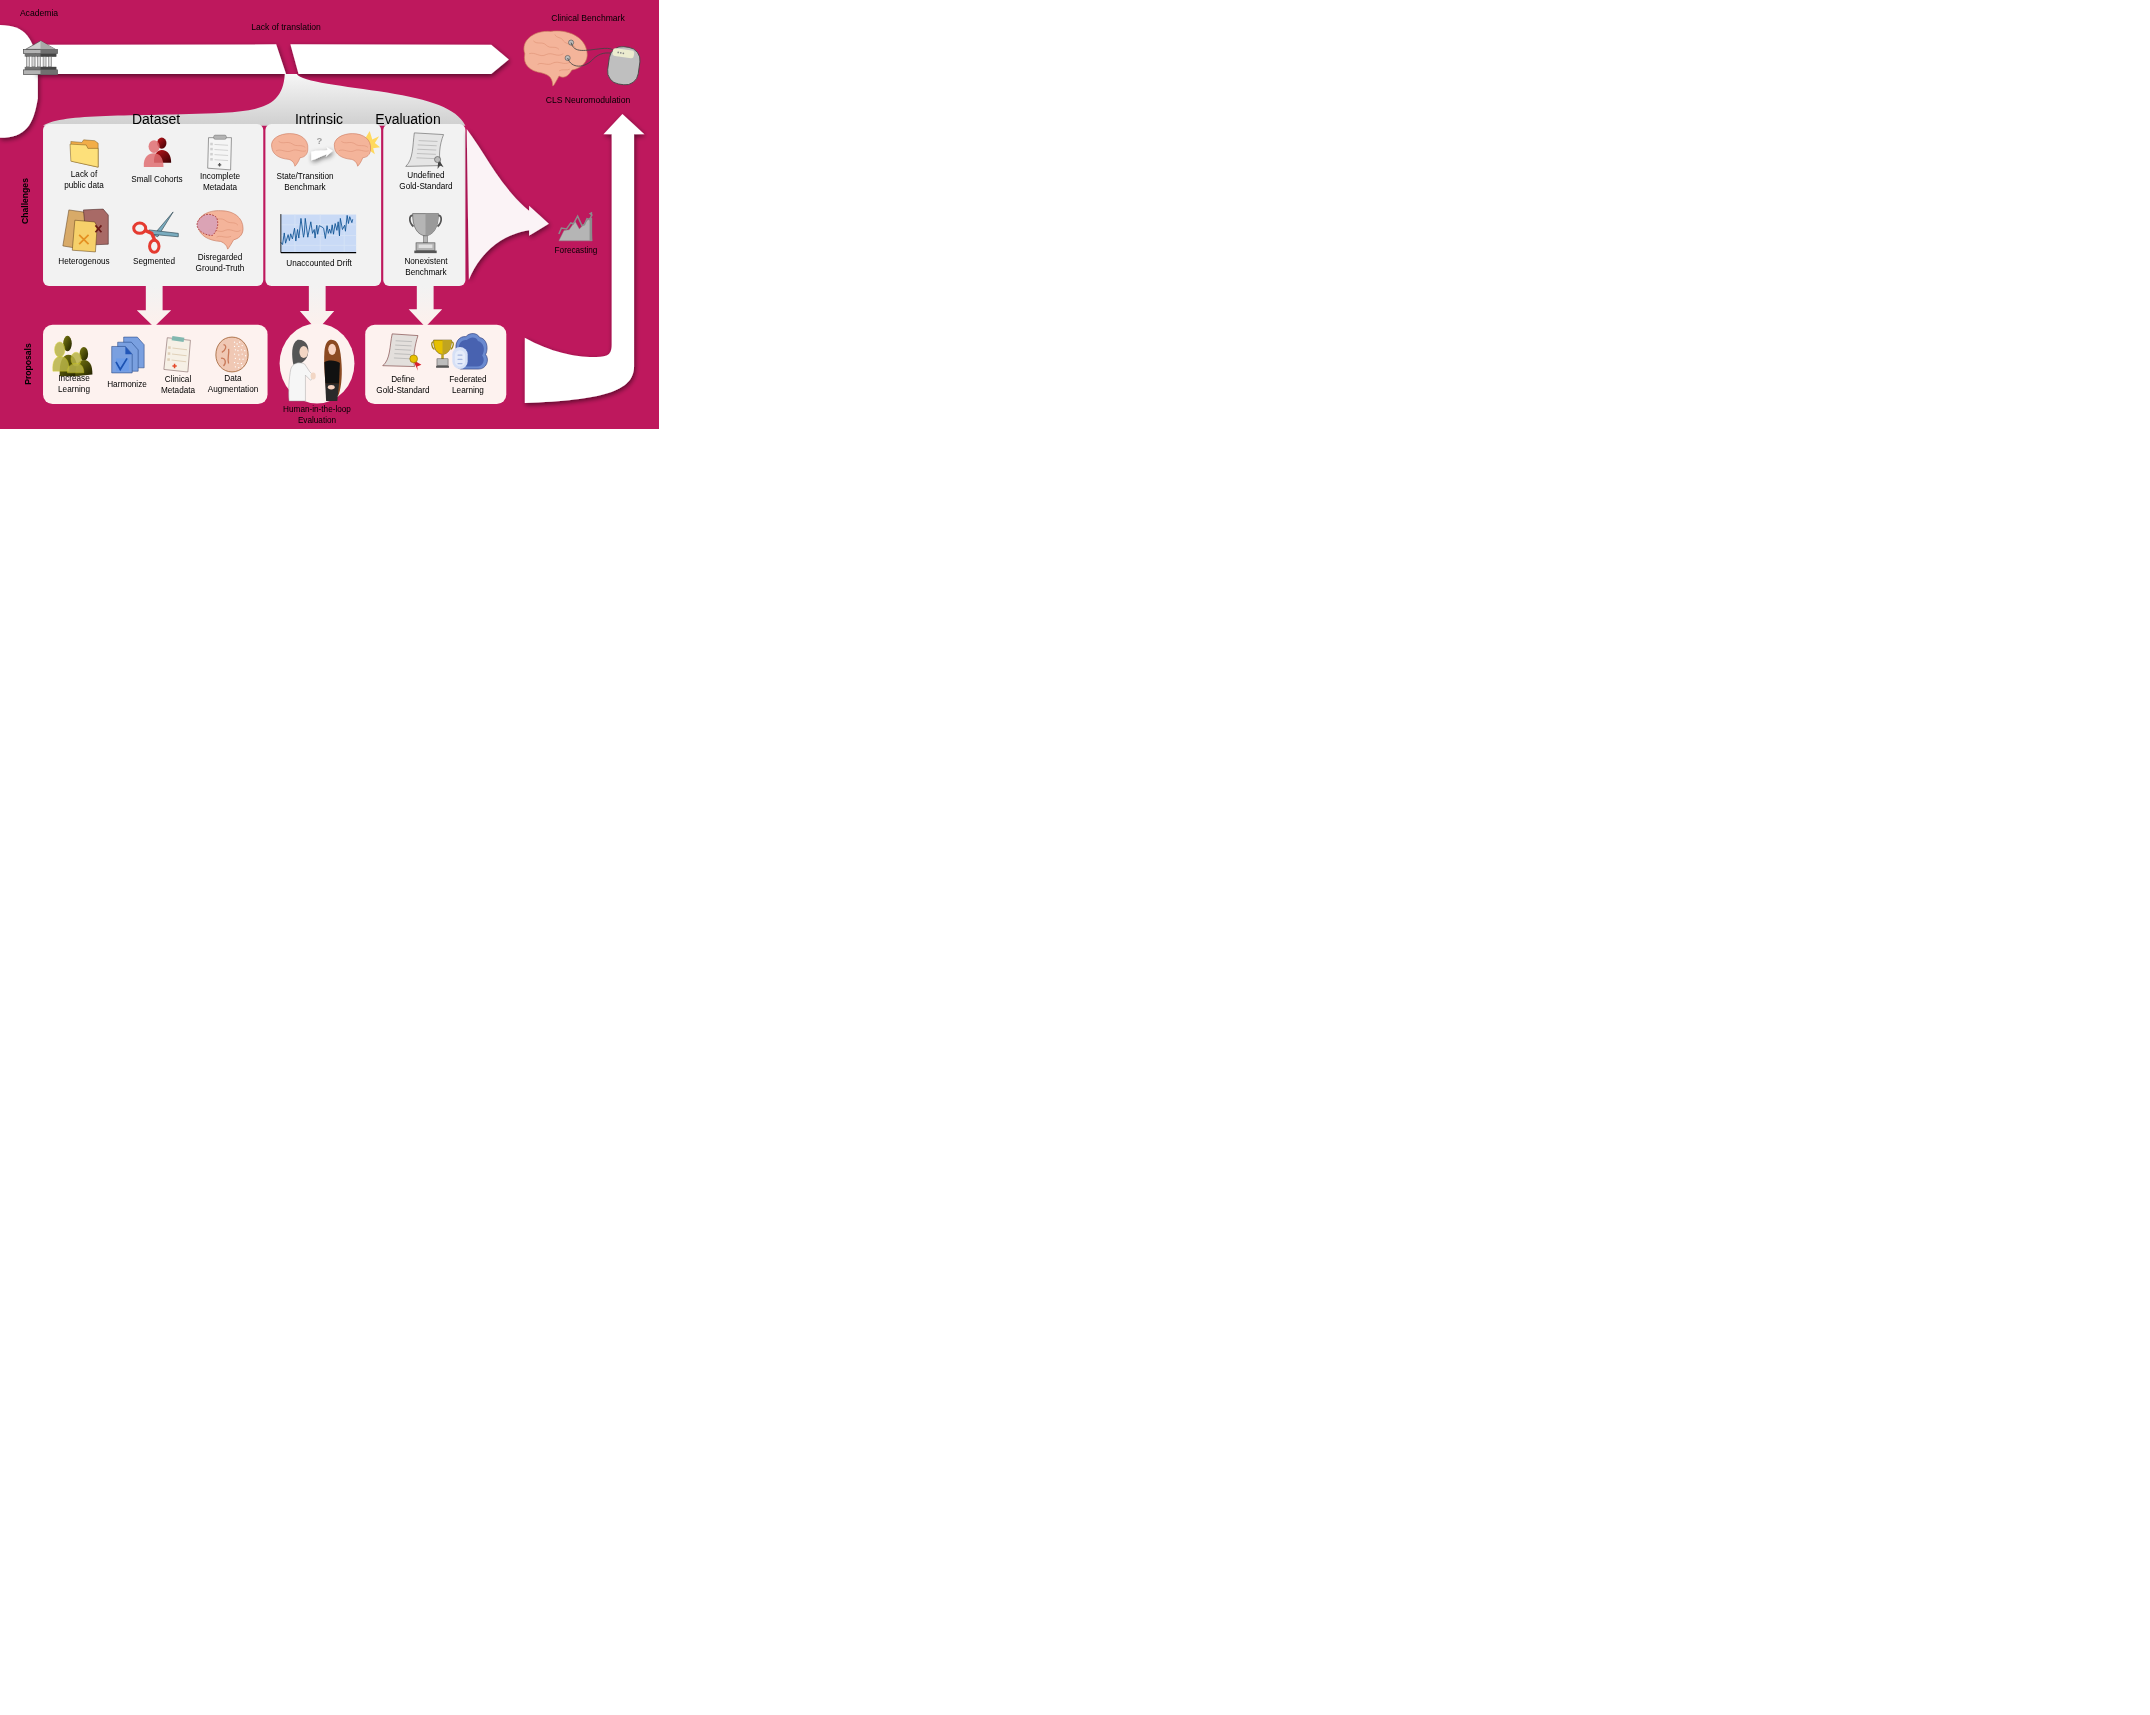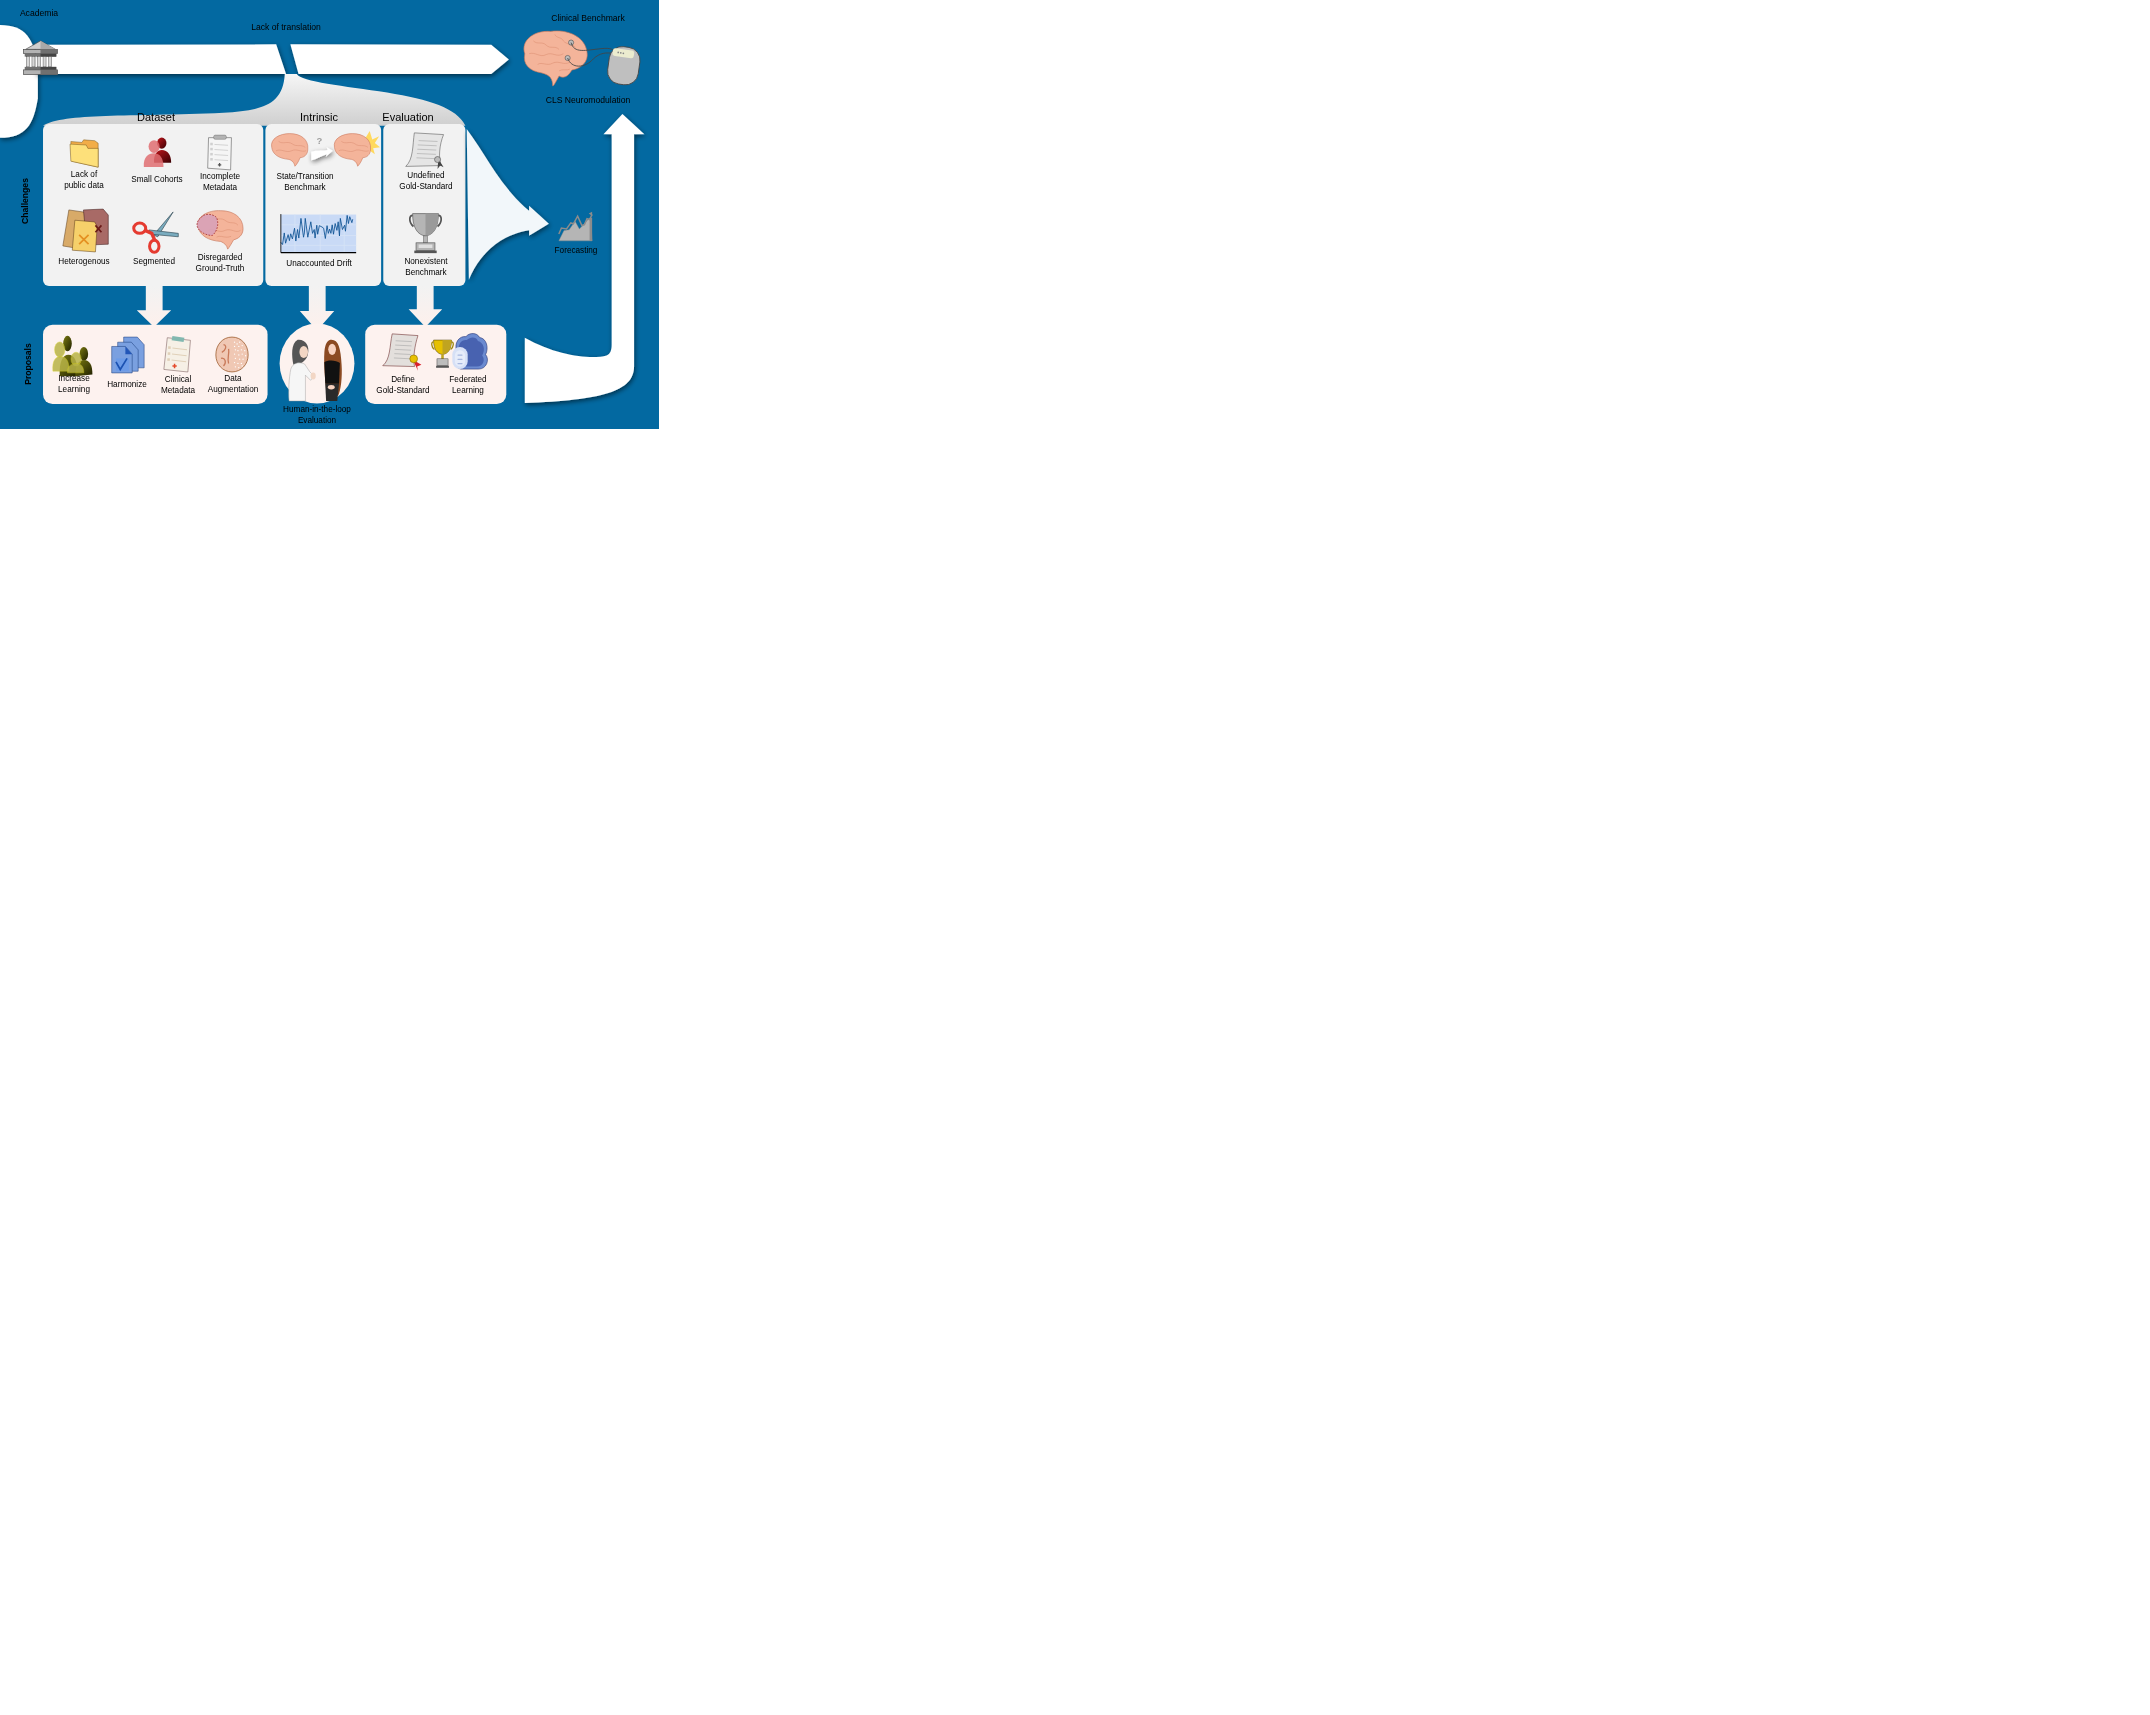--- a/index.html
+++ b/index.html
@@ -2,34 +2,34 @@
 <html style="font-size:6.9px"><head>
 <meta charset="utf-8">
 <style>
   html, body { margin: 0; padding: 0; background: #ffffff; }
   body { font-family: "Liberation Sans", sans-serif; }
   #canvas {
     position: relative;
     width: 659px;
     height: 429px;
     overflow: hidden;
-    background: #0369a1;
+    background: #be185d;
   }
   .abs { position: absolute; }
   .lbl {
     position: absolute;
     color: #000;
     font-size: 8.2px;
     line-height: 10.8px;
     text-align: center;
     white-space: nowrap;
     transform: translateX(-50%);
   }
   .lbl-top { font-size: 8.6px; }
-  .sec-lbl { font-size: 11px; transform: translateX(-50%); position: absolute; white-space: nowrap; }
+  .sec-lbl { font-size: 14px; transform: translateX(-50%); position: absolute; white-space: nowrap; }
   .side-lbl {
     position: absolute;
     font-size: 8.6px;
     font-weight: bold;
     transform: translate(-50%, -50%) rotate(-90deg);
     white-space: nowrap;
   }
   svg { overflow: visible; }
 </style>
 </head>

